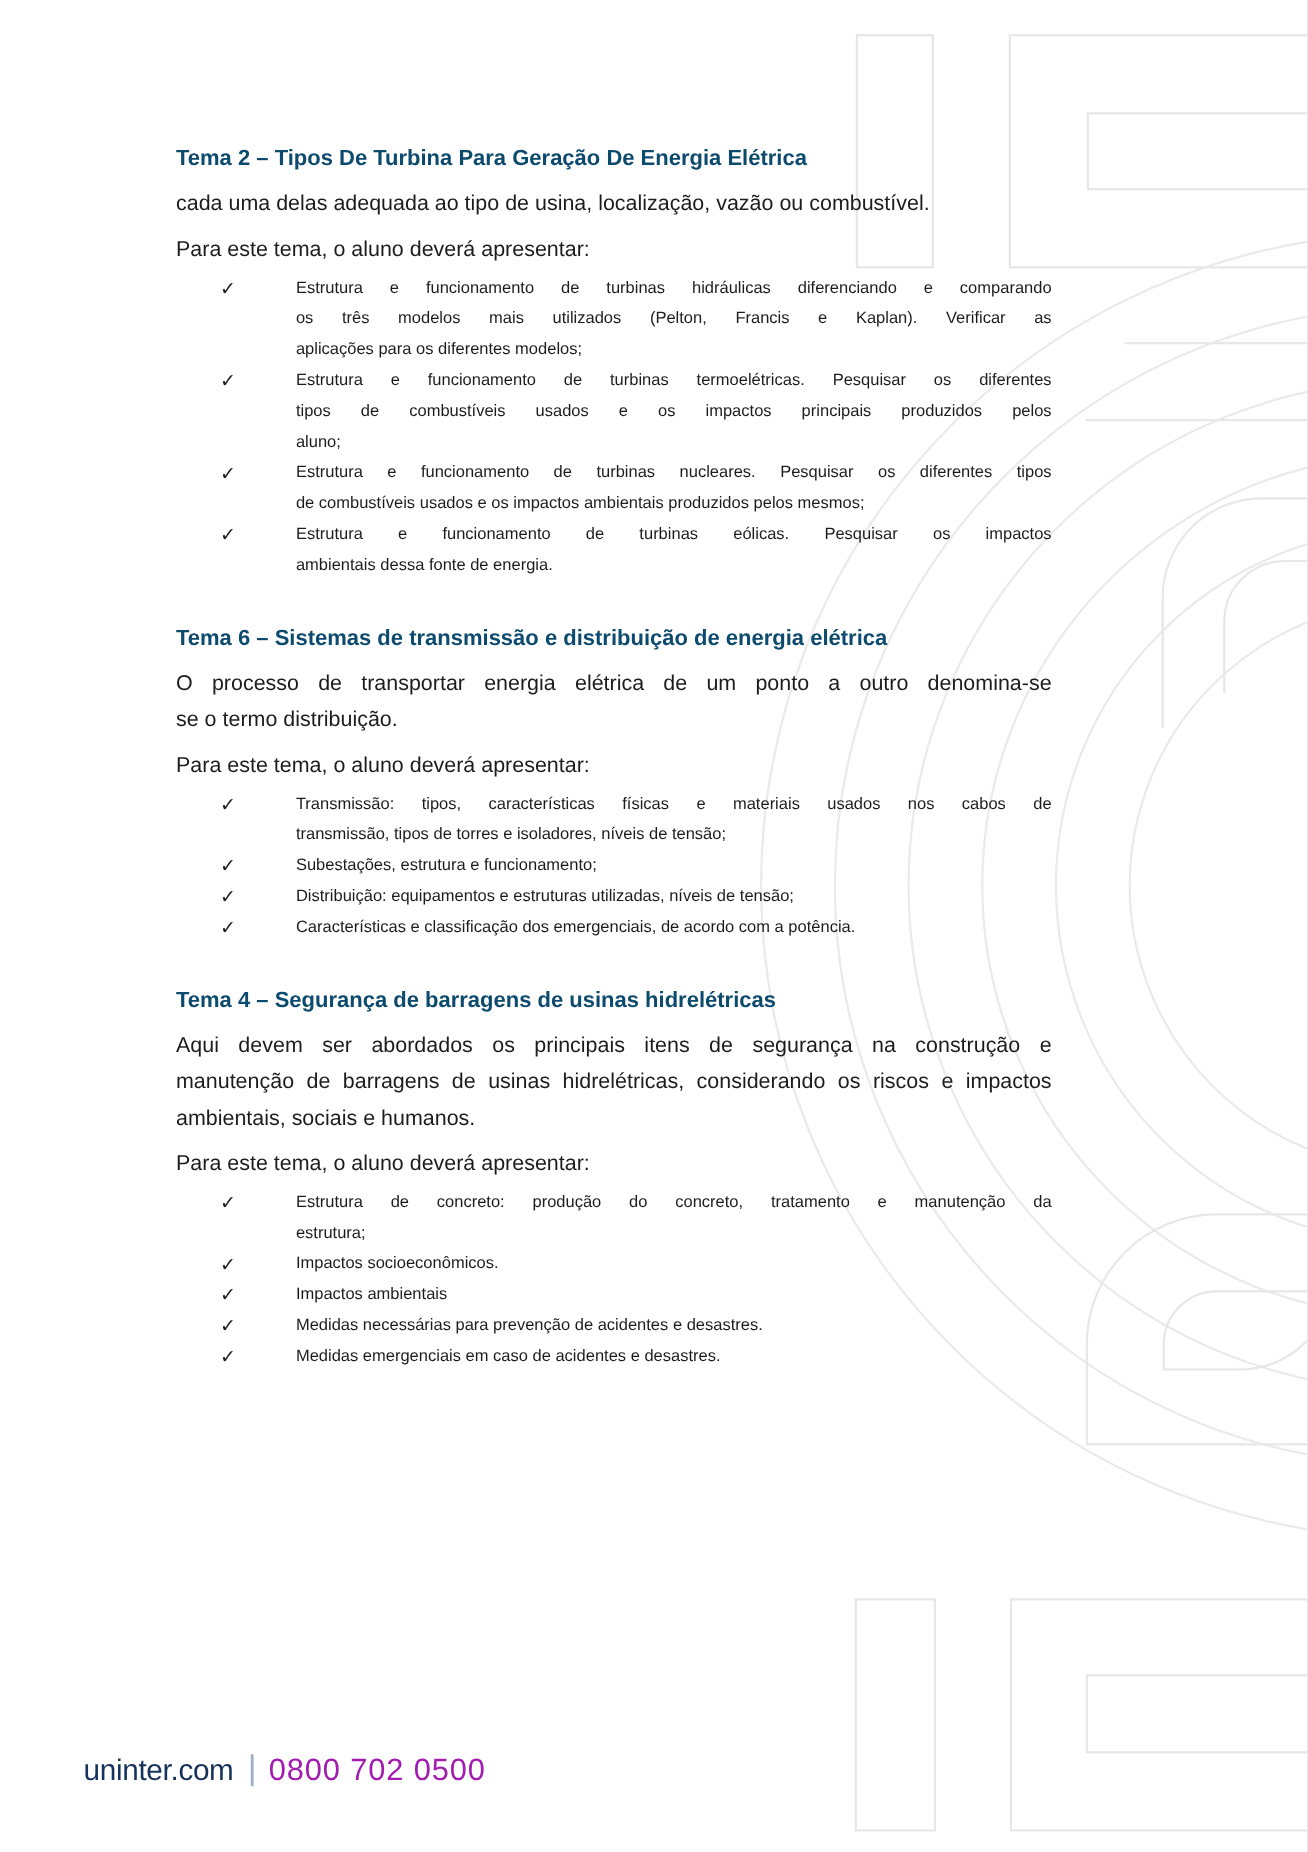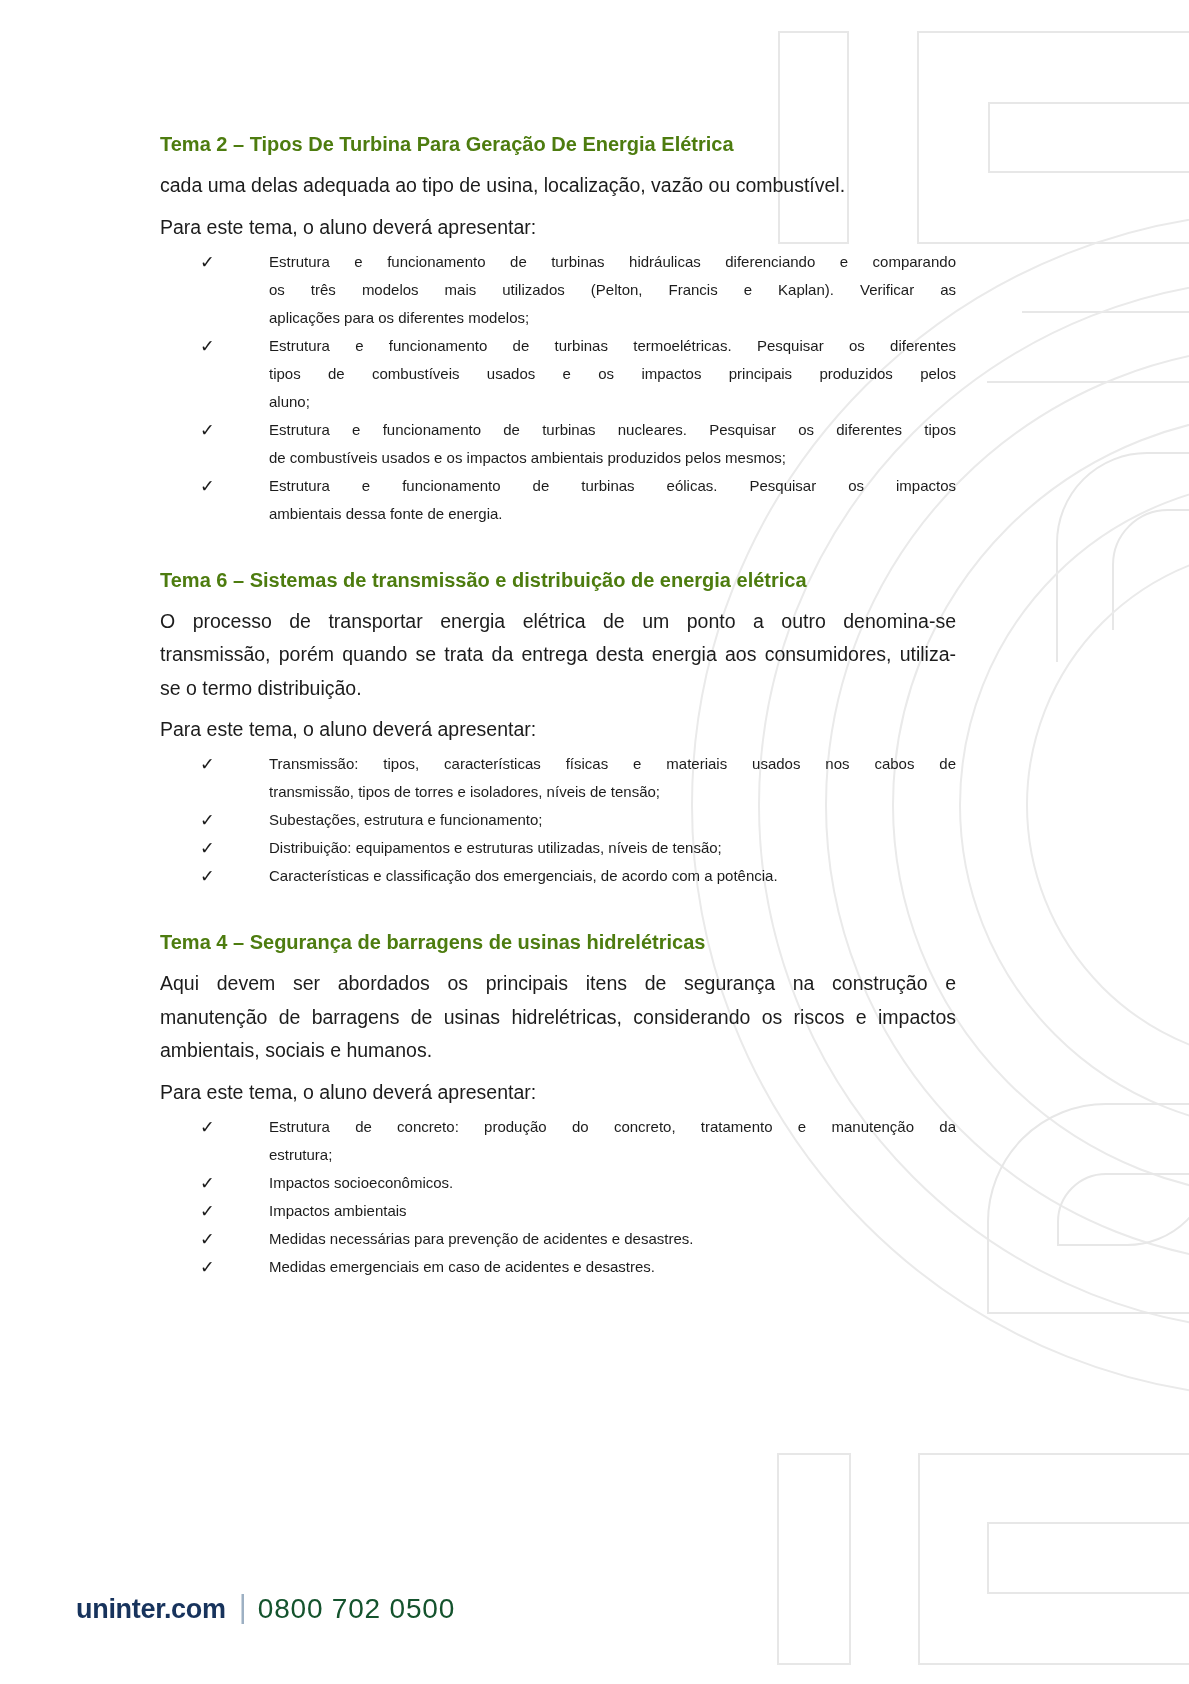--- a/index.html
+++ b/index.html
@@ -3,34 +3,34 @@
 <meta charset="utf-8">
 <style>
   html,body{margin:0;padding:0;background:#888;}
   .page{
     position:relative;width:1189px;height:1684px;margin:0 auto;
     background:#ffffff;overflow:hidden;
     font-family:"Liberation Sans",sans-serif;color:#1c1c1c;
   }
   .watermark{position:absolute;left:0;top:0;pointer-events:none;}
   .content{position:absolute;left:160px;top:132px;width:796px;}
-  .sec-heading{font-size:20px;font-weight:bold;line-height:24px;color:#4d7c0f;margin:40px 0 13px 0;}
+  .sec-heading{font-size:20px;font-weight:bold;line-height:24px;color:#0c4a6e;margin:40px 0 13px 0;}
   .section:first-child .sec-heading{margin-top:0;}
   .pline{font-size:19.5px;line-height:33.5px;white-space:normal;}
   .jl{text-align:justify;text-align-last:justify;}
   .lead{font-size:19.5px;line-height:24px;margin:12px 0 9px 0;}
   .bullets{margin:0;padding:0 0 0 40px;list-style:none;}
   .bitem{display:flex;align-items:flex-start;}
   .check{flex:0 0 25px;font-size:17.5px;line-height:28px;color:#1c1c1c;}
   .blines{flex:1;min-width:0;}
   .bline{font-size:15px;line-height:28px;margin-left:44px;}
   .footer{position:absolute;left:76px;top:1591px;display:flex;align-items:center;}
-  .footer-site{font-size:27px;font-weight:bold;color:#17335c;letter-spacing:-0.3px;}
+  .footer-site{font-size:27px;font-weight:normal;color:#17335c;letter-spacing:-0.3px;}
   .footer-div{font-size:31px;font-weight:300;color:#9db0c3;margin:0 11px 0 13px;transform:translateY(-2px);}
-  .footer-phone{font-size:28px;font-weight:500;color:#14532d;letter-spacing:0.8px;}
+  .footer-phone{font-size:28px;font-weight:500;color:#a21caf;letter-spacing:0.8px;}
 </style>
 </head>
 <body>
 
 <div class="page">
 
   <svg class="watermark" width="1189" height="1684" viewBox="0 0 1189 1684" fill="none" stroke="#e7e7e7" stroke-width="2">
     <g>
       <rect x="779" y="32" width="69" height="211"></rect>
       <rect x="918" y="32" width="372" height="211"></rect>
@@ -95,21 +95,20 @@
             <div class="blines">
               <div class="bline jl">Estrutura e funcionamento de turbinas eólicas. Pesquisar os impactos</div>
               <div class="bline">ambientais dessa fonte de energia.</div>
             </div>
           </li>
         </ul>
       </div>
       <div class="section">
         <div class="sec-heading">Tema 6 – Sistemas de transmissão e distribuição de energia elétrica</div>
         <div class="pline jl">O processo de transportar energia elétrica de um ponto a outro denomina-se</div>
-        <div class="pline jl">transmissão, porém quando se trata da entrega desta energia aos consumidores, utiliza-</div>
         <div class="pline">se o termo distribuição.</div>
         <div class="lead">Para este tema, o aluno deverá apresentar:</div>
         <ul class="bullets">
           <li class="bitem">
             <span class="check">✓</span>
             <div class="blines">
               <div class="bline jl">Transmissão: tipos, características físicas e materiais usados nos cabos de</div>
               <div class="bline">transmissão, tipos de torres e isoladores, níveis de tensão;</div>
             </div>
           </li>

